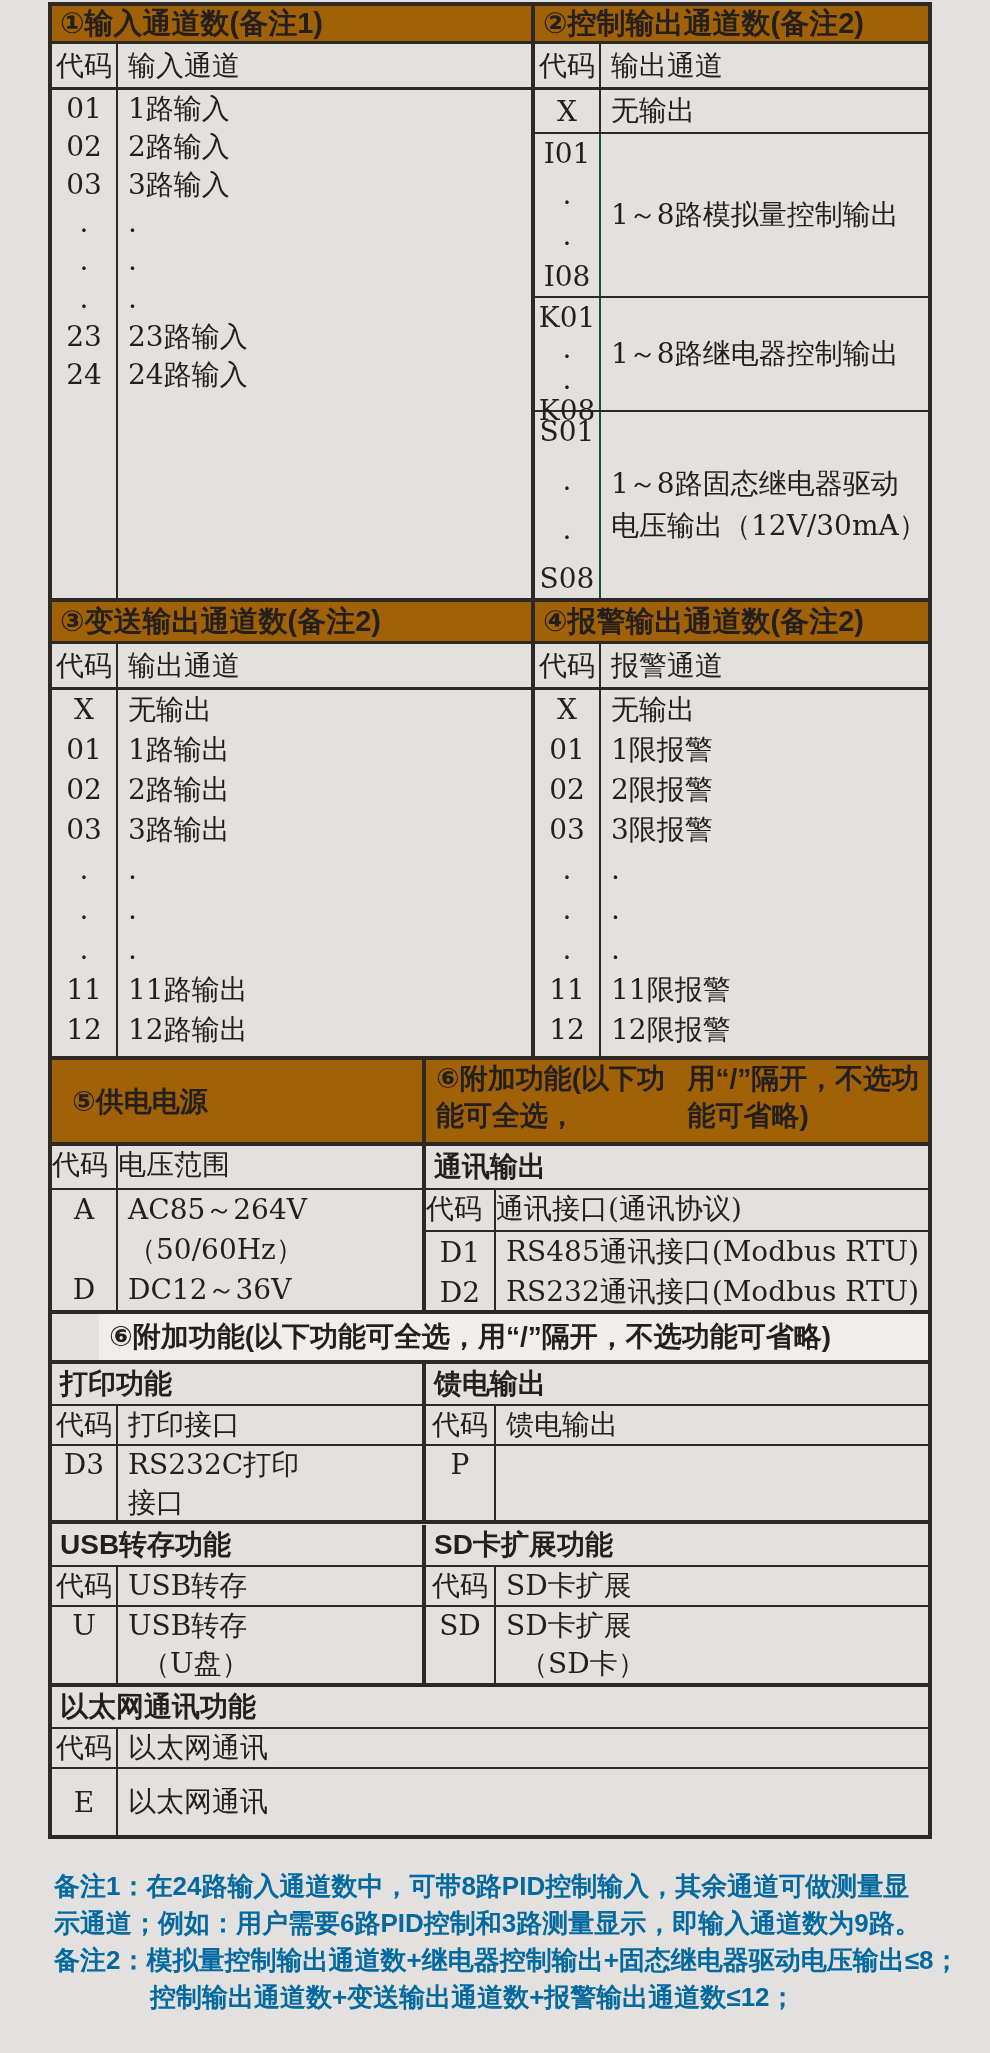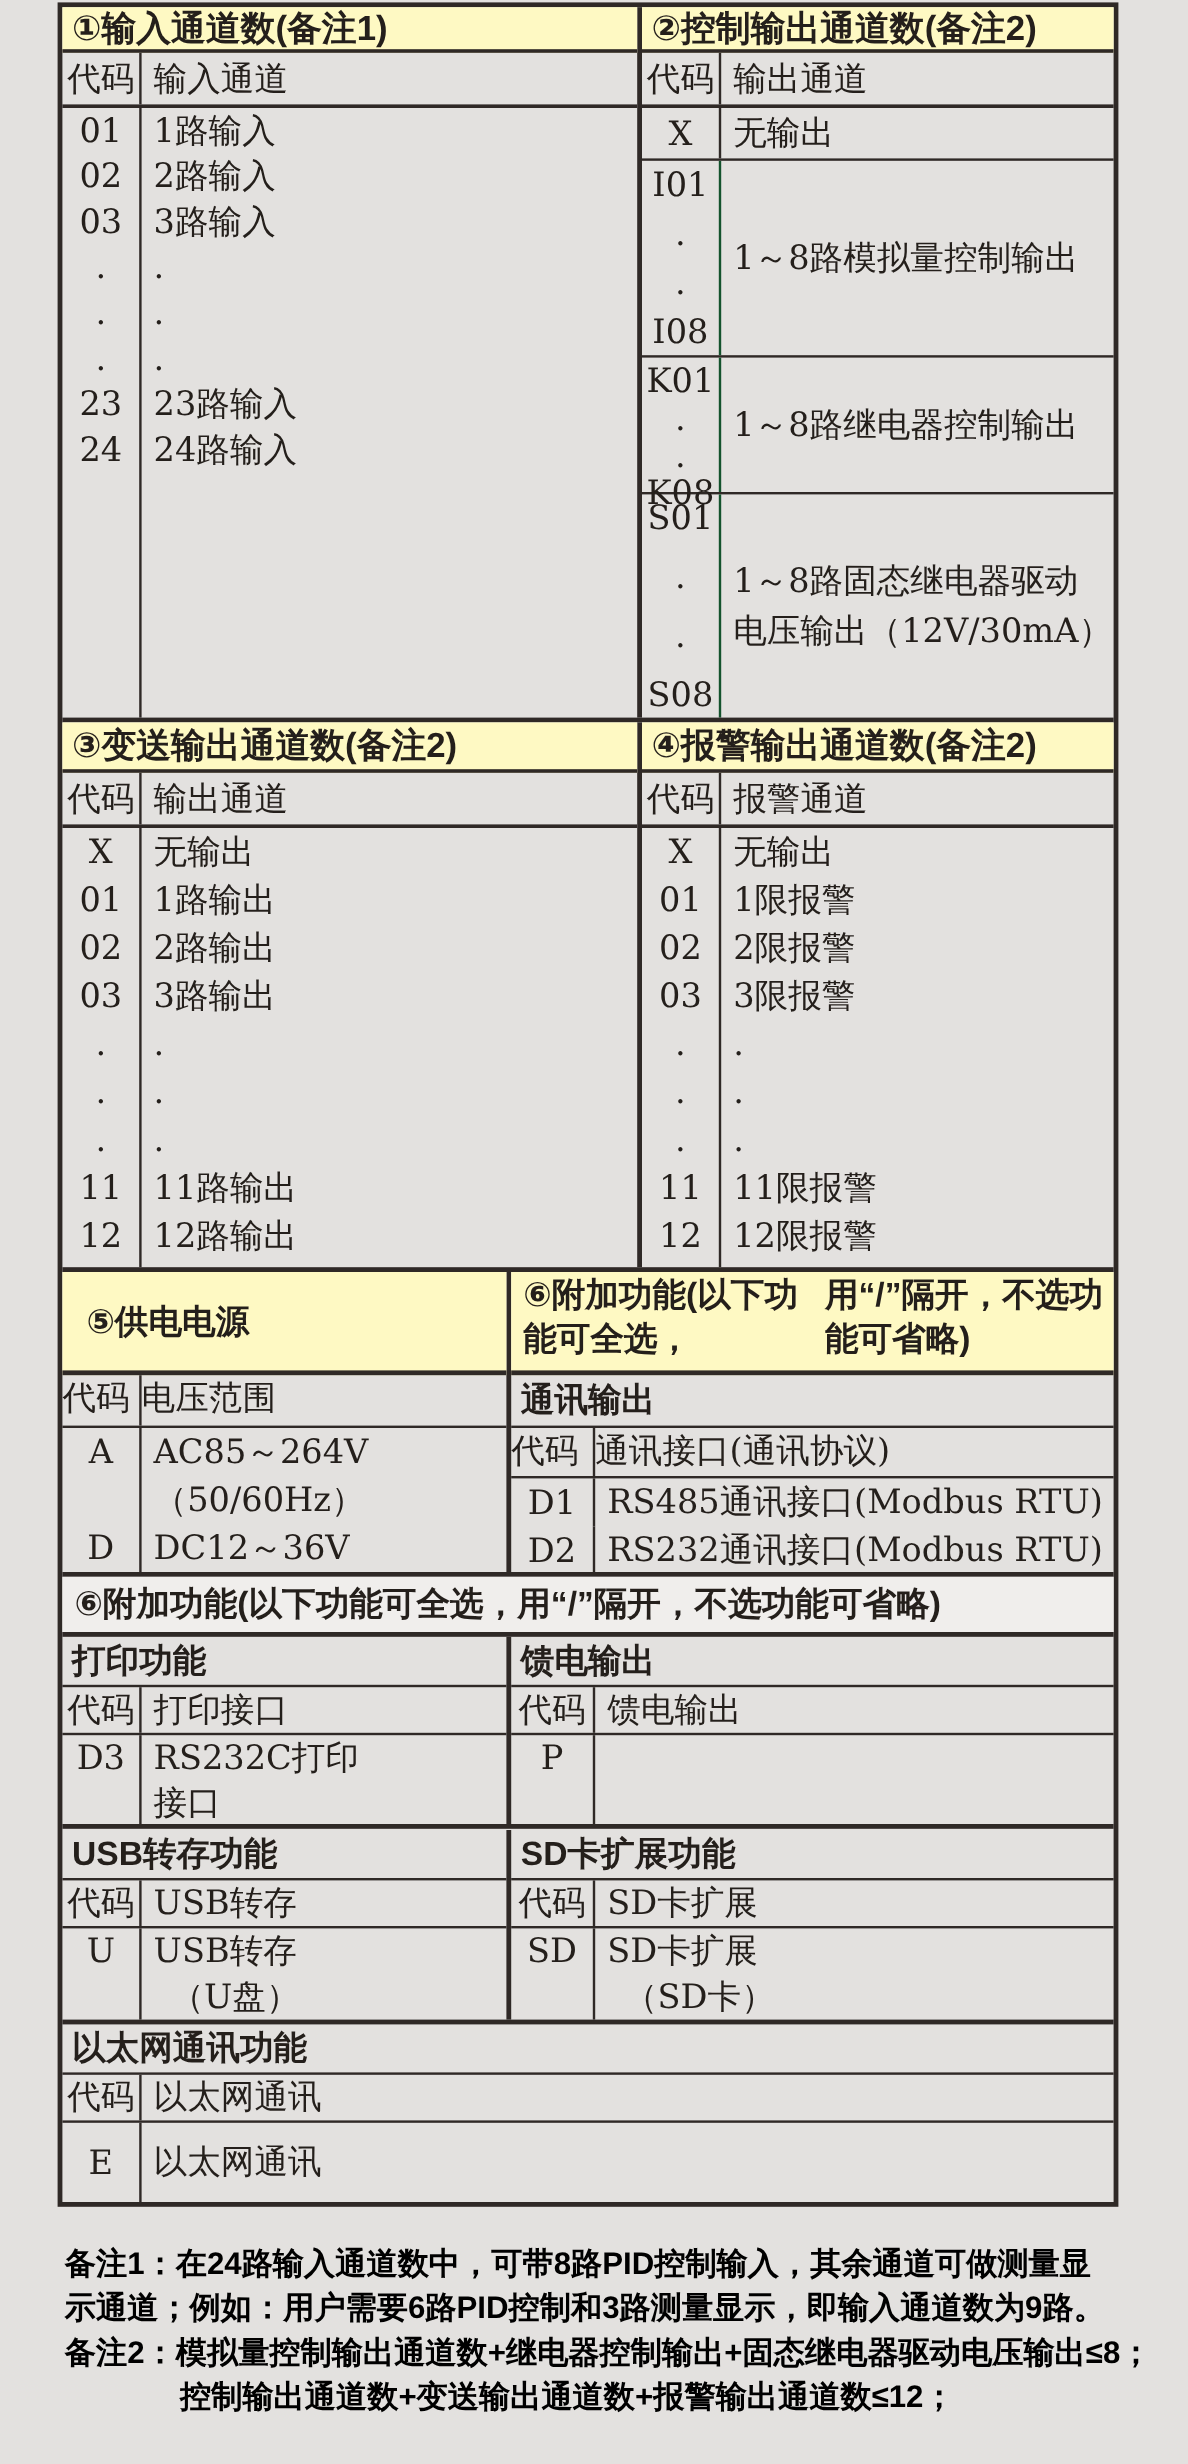--- a/index.html
+++ b/index.html
@@ -16,34 +16,34 @@
     position: absolute; left: 48px; top: 2px;
     width: 884px; height: 1837px;
     border: 4px solid #2f2926;
     display: flex; flex-direction: column;
   }
   .sec { display: flex; border-top: 4px solid #2f2926; }
   .sec.first { border-top: 0; }
   .hA { height: 592px; }
   .hB { height: 458px; }
   .hC { height: 254px; }
-  .hD { height: 50px; }
+  .hD { height: 50px; padding-left: 47px; }
   .hE { height: 160px; }
   .hF { height: 163px; align-items: center; }
   .hG { flex: 1; }
 
   .wL { width: 483px; border-right: 4px solid #2f2926; display: flex; flex-direction: column; }
   .wR { flex: 1; display: flex; flex-direction: column; justify-content: flex-end; }
   .nL { width: 374px; border-right: 4px solid #2f2926; display: flex; flex-direction: column; }
   .nR { flex: 1; display: flex; flex-direction: column; }
 
   .hei { font-family: "Liberation Sans", "DejaVu Sans", sans-serif; font-weight: 700; }
 
   .band {
-    background: #fef9c3;
+    background: #a16207;
     font-family: "Liberation Sans", "DejaVu Sans", sans-serif;
     font-weight: 700; font-size: 29px;
     display: flex; align-items: center;
     padding-left: 8px;
     border-bottom: 3px solid #2f2926;
     height: 42px; flex-shrink: 0;
   }
   .hA .band { height: 38px; }
   .band.tall {
     height: 86px;
@@ -98,21 +98,21 @@
   .indent { padding-left: 14px; }
 
   .bandD { flex: 1; background: #f0eeec; display: flex; align-items: center;
     padding-left: 10px; font-size: 28px; }
 
   .grow { flex: 1; display: flex; font-size: 28px; }
 
   .notes {
     position: absolute; left: 54px; top: 1868px; width: 902px;
     font-family: "Liberation Sans", "DejaVu Sans", sans-serif;
-    font-weight: 700; font-size: 26px; color: #000000;
+    font-weight: 700; font-size: 26px; color: #0369a1;
   }
   .notes .nl { height: 37px; line-height: 37px; white-space: nowrap; }
   .notes .nl.ind { padding-left: 96px; }
 </style>
 </head>
 <body>
 
 <div class="page">
   <div class="tbl">
 

